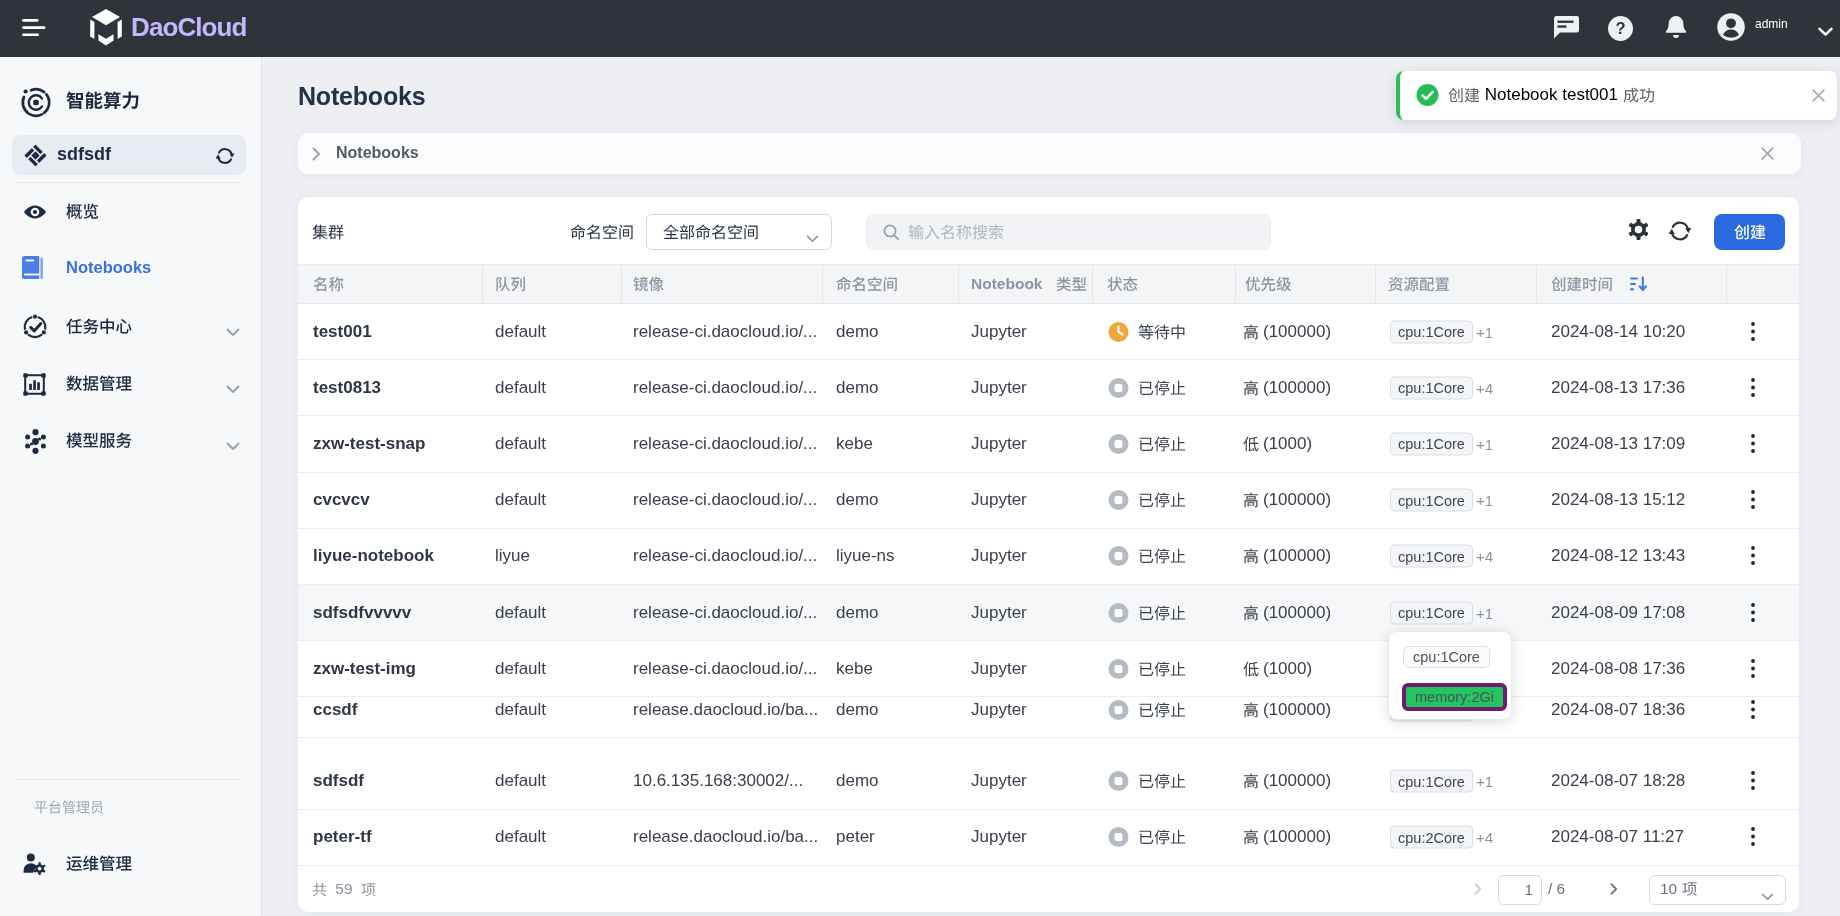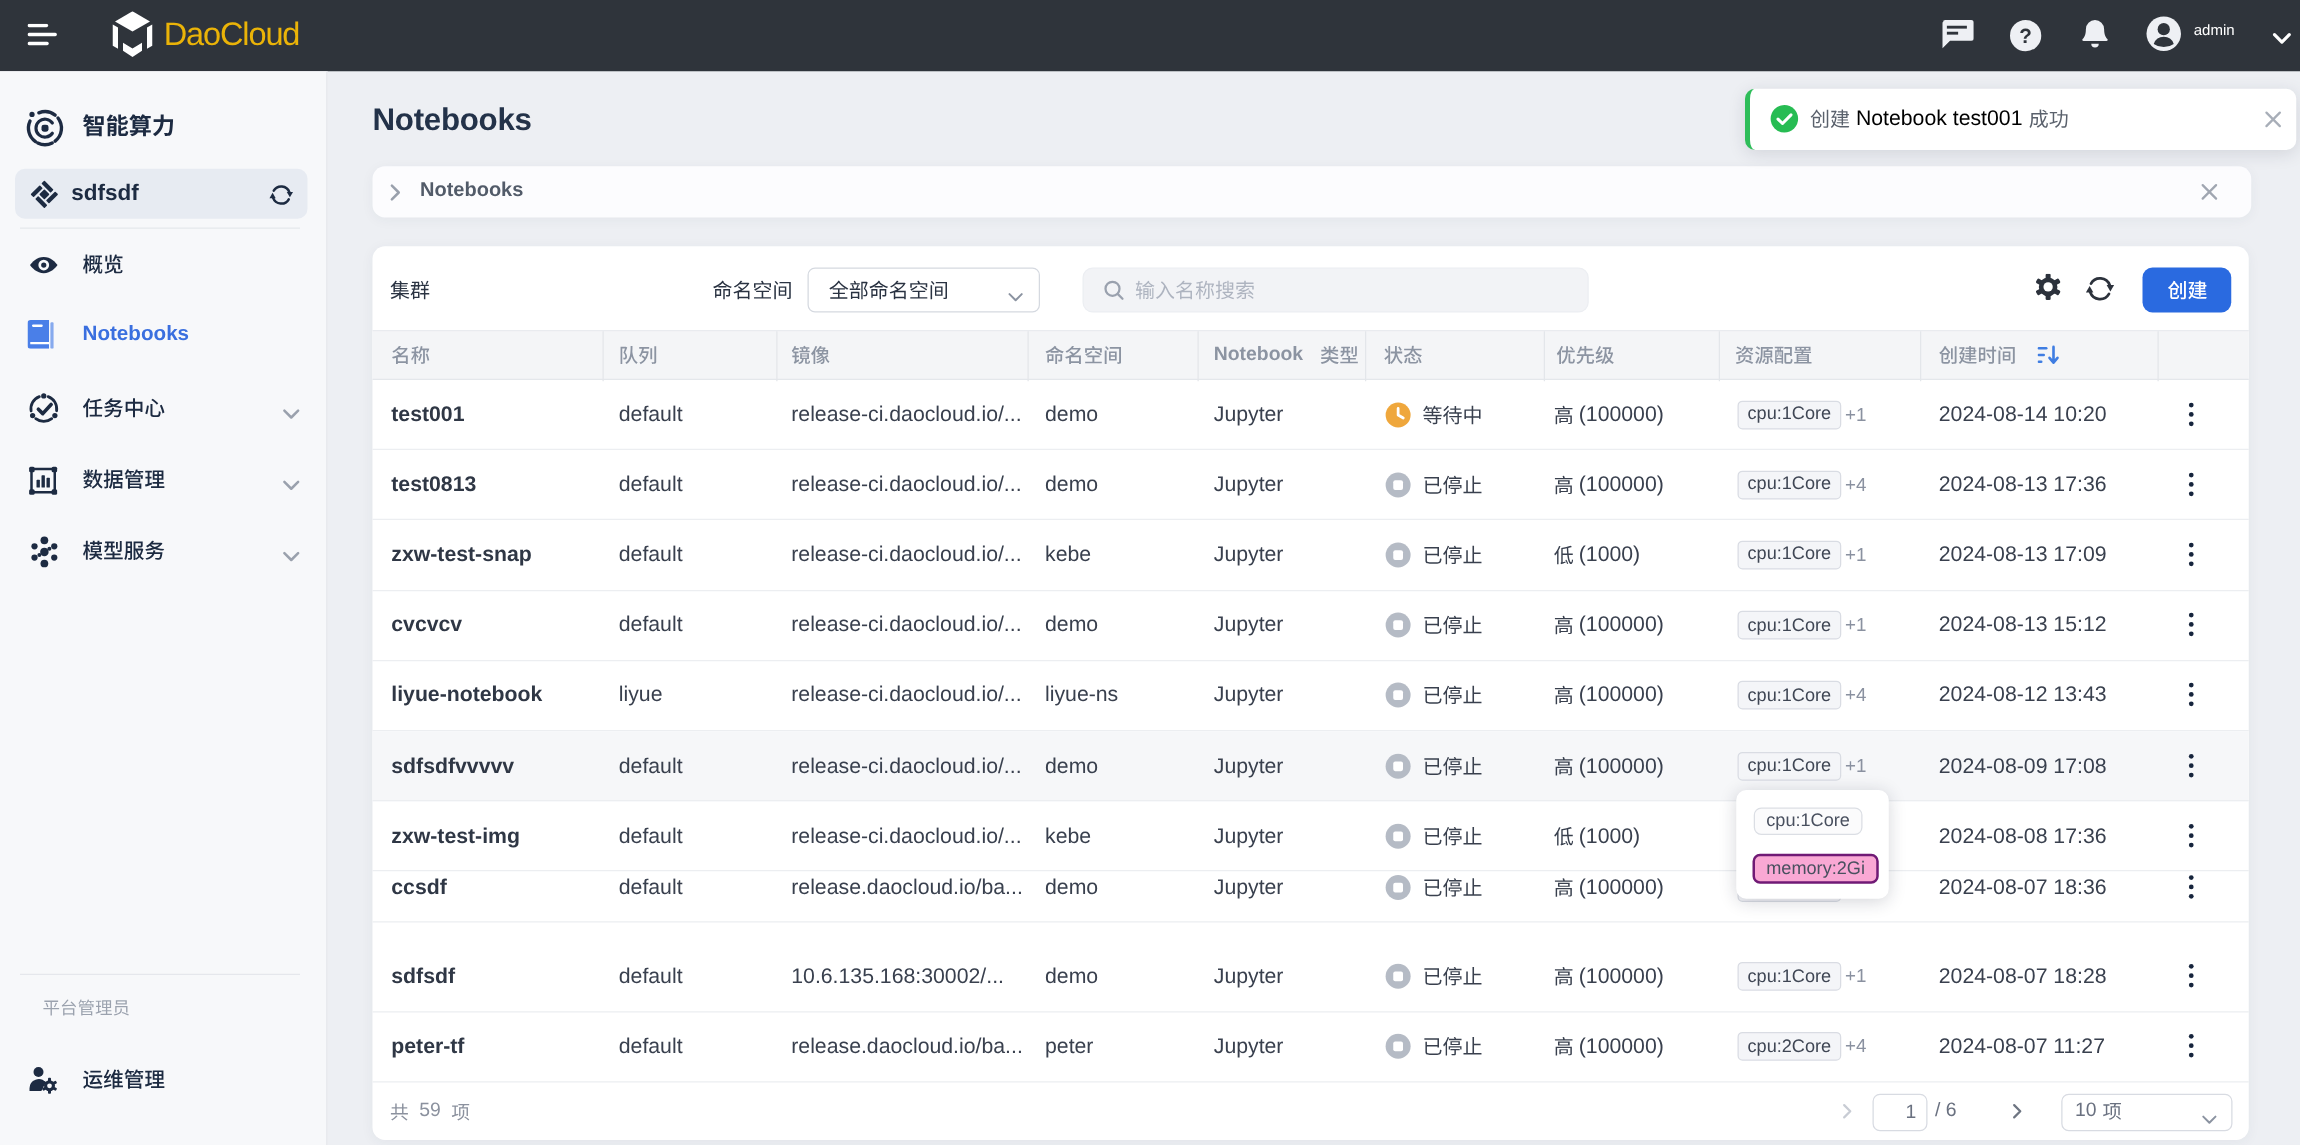--- a/index.html
+++ b/index.html
@@ -29,21 +29,21 @@
         <rect x="0" y="0" width="16.5" height="2.7" rx="1.3" fill="#fff"></rect>
         <rect x="0" y="7.2" width="23.5" height="2.7" rx="1.3" fill="#fff"></rect>
         <rect x="0" y="14.4" width="17" height="2.7" rx="1.3" fill="#fff"></rect>
       </svg></div>
   <div class="abs" style="left:89px;top:9px"><svg width="34" height="38" viewBox="0 0 34 38">
         <path d="M17 0 L31 8.1 L17 16.2 L3 8.1 Z" fill="#fff"></path>
         <path d="M1.2 10.6 L5.4 13 L5.4 30 L1.2 27.6 Z" fill="#fff"></path>
         <path d="M32.8 10.6 L28.6 13 L28.6 30 L32.8 27.6 Z" fill="#fff"></path>
         <path d="M9.4 25.2 L17 29.8 L24.6 25.2 L24.6 31.6 L17 36.6 L9.4 31.6 Z" fill="#fff"></path>
       </svg></div>
-  <div class="abs" style="left:131px;top:12px;font-size:26px;font-weight:normal;color:#eab308;letter-spacing:-0.9px">DaoCloud</div>
+  <div class="abs" style="left:131px;top:12px;font-size:26px;font-weight:bold;color:#c4b5fd;letter-spacing:-0.9px">DaoCloud</div>
   <div class="abs" style="left:1552px;top:15px"><svg width="27" height="25" viewBox="0 0 27 25">
         <path d="M2 1 h23 a2 2 0 0 1 2 2 v12.5 a2 2 0 0 1 -2 2 h-17 l-6 6 v-20 a2 2 0 0 1 2 -2 z" fill="#eef0f4"></path>
         <rect x="5.5" y="5.6" width="16" height="2.3" fill="#2f343b"></rect>
         <rect x="5.5" y="10.4" width="9" height="2.3" fill="#2f343b"></rect>
       </svg></div>
   <div class="abs" style="left:1607px;top:15px"><svg width="27" height="27" viewBox="0 0 27 27">
         <circle cx="13.5" cy="13.5" r="12.5" fill="#eef0f4"></circle>
         <text x="13.5" y="19.2" text-anchor="middle" font-family="Liberation Sans" font-size="16.5" font-weight="bold" fill="#2f343b">?</text>
       </svg></div>
   <div class="abs" style="left:1663px;top:14px"><svg width="26" height="26" viewBox="0 0 26 26">
@@ -776,13 +776,13 @@
         <path transform="translate(0,0) scale(1,-1)" d="M544 839C544 782 546 725 549 670H128V389C128 259 119 86 36 -37C54 -46 86 -72 99 -87C191 45 206 247 206 388V395H389C385 223 380 159 367 144C359 135 350 133 335 133C318 133 275 133 229 138C241 119 249 89 250 68C299 65 345 65 371 67C398 70 415 77 431 96C452 123 457 208 462 433C462 443 463 465 463 465H206V597H554C566 435 590 287 628 172C562 96 485 34 396 -13C412 -28 439 -59 451 -75C528 -29 597 26 658 92C704 -11 764 -73 841 -73C918 -73 946 -23 959 148C939 155 911 172 894 189C888 56 876 4 847 4C796 4 751 61 714 159C788 255 847 369 890 500L815 519C783 418 740 327 686 247C660 344 641 463 630 597H951V670H626C623 725 622 781 622 839ZM671 790C735 757 812 706 850 670L897 722C858 756 779 805 716 836Z"></path>
         <path transform="translate(1000,0) scale(1,-1)" d="M38 182 56 105C163 134 307 175 443 214L434 285L273 242V650H419V722H51V650H199V222C138 206 82 192 38 182ZM597 824C597 751 596 680 594 611H426V539H591C576 295 521 93 307 -22C326 -36 351 -62 361 -81C590 47 649 273 665 539H865C851 183 834 47 805 16C794 3 784 0 763 0C741 0 685 1 623 6C637 -14 645 -46 647 -68C704 -71 762 -72 794 -69C828 -66 850 -58 872 -30C910 16 924 160 940 574C940 584 940 611 940 611H669C671 680 672 751 672 824Z"></path>
       </svg>
     </div>
   <div class="abs" style="left:411px;top:17px"><svg width="15" height="15" viewBox="0 0 14 14" fill="none">
         <path d="M2 2 L12 12 M12 2 L2 12" stroke="#a8aeb8" stroke-width="1.7" stroke-linecap="round"></path>
       </svg></div>
 </div>
 <div class="abs" style="left:1389px;top:632px;width:122px;height:87px;background:#fff;border-radius:8px;box-shadow:0 2px 14px rgba(25,35,55,0.18)">
   <span style="position:absolute;left:14px;top:14px;font-size:14.5px;color:#49505f;border:1px solid #dbdee4;border-radius:6px;background:#fbfbfc;padding:2px 9px">cpu:1Core</span>
-  <span style="position:absolute;left:13px;top:51px;font-size:14.5px;color:#49505f;border:2px solid #701a75;border-radius:6px;background:#f9a8d4;padding:2px 9px">memory:2Gi</span>
+  <span style="position:absolute;left:13px;top:51px;font-size:14.5px;color:#49505f;border:4px solid #701a75;border-radius:6px;background:#22c55e;padding:2px 9px">memory:2Gi</span>
 </div>
 </body></html>

